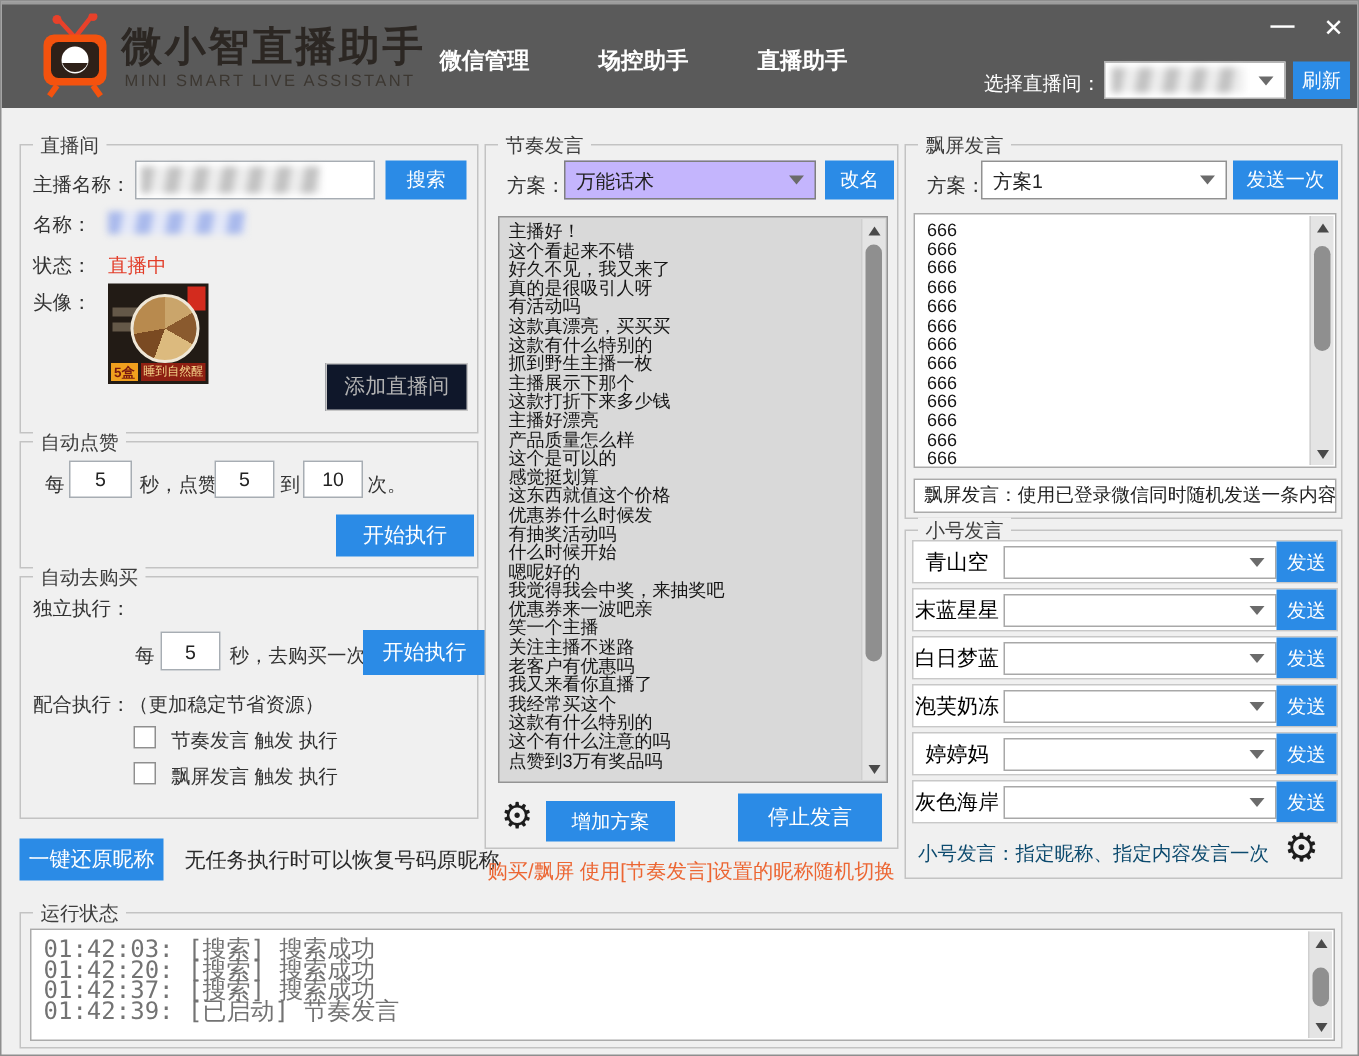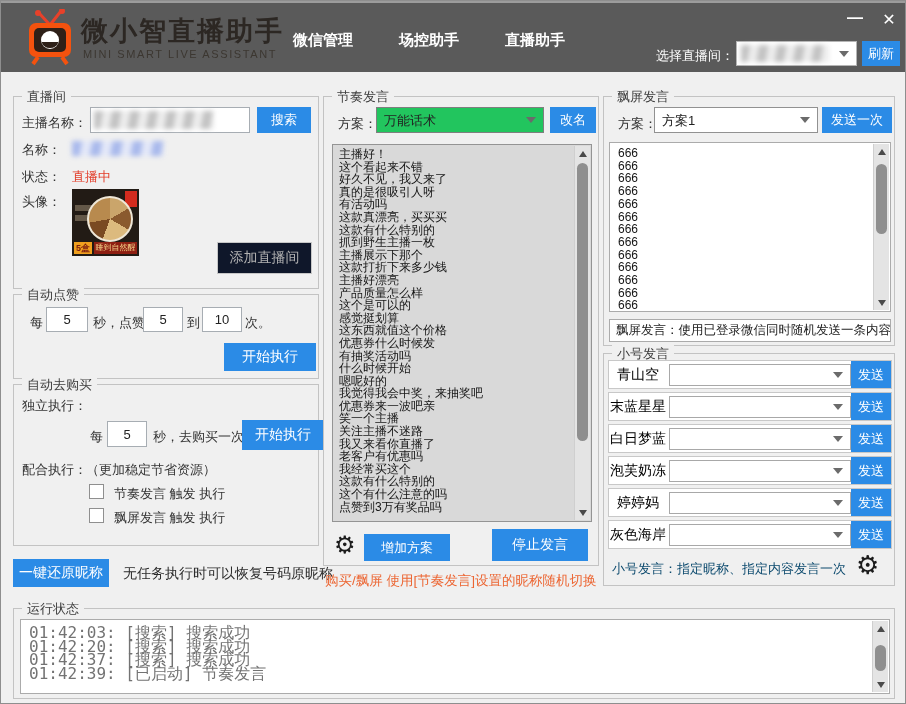--- a/index.html
+++ b/index.html
@@ -186,21 +186,21 @@
     <span class="cb" style="left:75px;top:123px"></span>
     <span class="lbl" style="left:100px;top:124px">飘屏发言 触发 执行</span>
   </div>
 
   <button class="btn" id="restore-btn">一键还原昵称</button>
   <span id="restore-hint">无任务执行时可以恢复号码原昵称</span>
 
   <div class="groupbox" id="g-rhythm">
     <span class="gtitle">节奏发言</span>
     <span class="lbl" style="left:14px;top:18px">方案：</span>
-    <div class="dropdown" style="left:52px;top:10px;width:168px;height:26px;background:#22c55e;border-color:#7f7f7f">
+    <div class="dropdown" style="left:52px;top:10px;width:168px;height:26px;background:#c4b5fd;border-color:#7f7f7f">
       <span class="dd-value">万能话术</span>
       <span class="dd-arrow"></span>
     </div>
     <button class="btn" style="position:absolute;left:226px;top:10px;width:46px;height:26px;font-size:13px">改名</button>
 
     <div id="rhythm-list">
       <div class="msg-area">
 
           <div class="msg-line">主播好！</div>
 
@@ -242,23 +242,23 @@
           <div class="msg-line">嗯呢好的</div>
 
           <div class="msg-line">我觉得我会中奖，来抽奖吧</div>
 
           <div class="msg-line">优惠券来一波吧亲</div>
 
           <div class="msg-line">笑一个主播</div>
 
           <div class="msg-line">关注主播不迷路</div>
 
+          <div class="msg-line">老客户有优惠吗</div>
+
           <div class="msg-line">我又来看你直播了</div>
-
-          <div class="msg-line">老客户有优惠吗</div>
 
           <div class="msg-line">我经常买这个</div>
 
           <div class="msg-line">这款有什么特别的</div>
 
           <div class="msg-line">这个有什么注意的吗</div>
 
           <div class="msg-line">点赞到3万有奖品吗</div>
         </div>
       <div class="vscroll">

